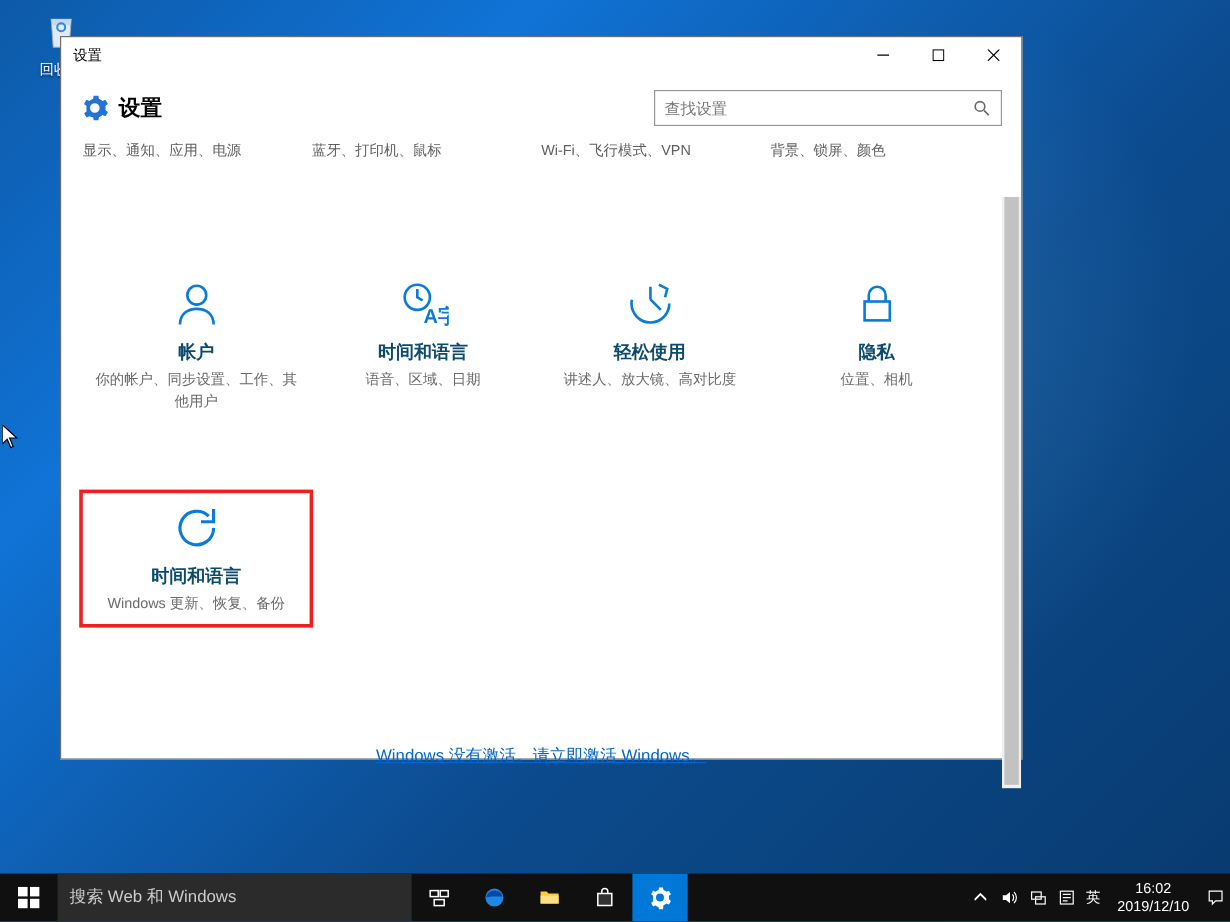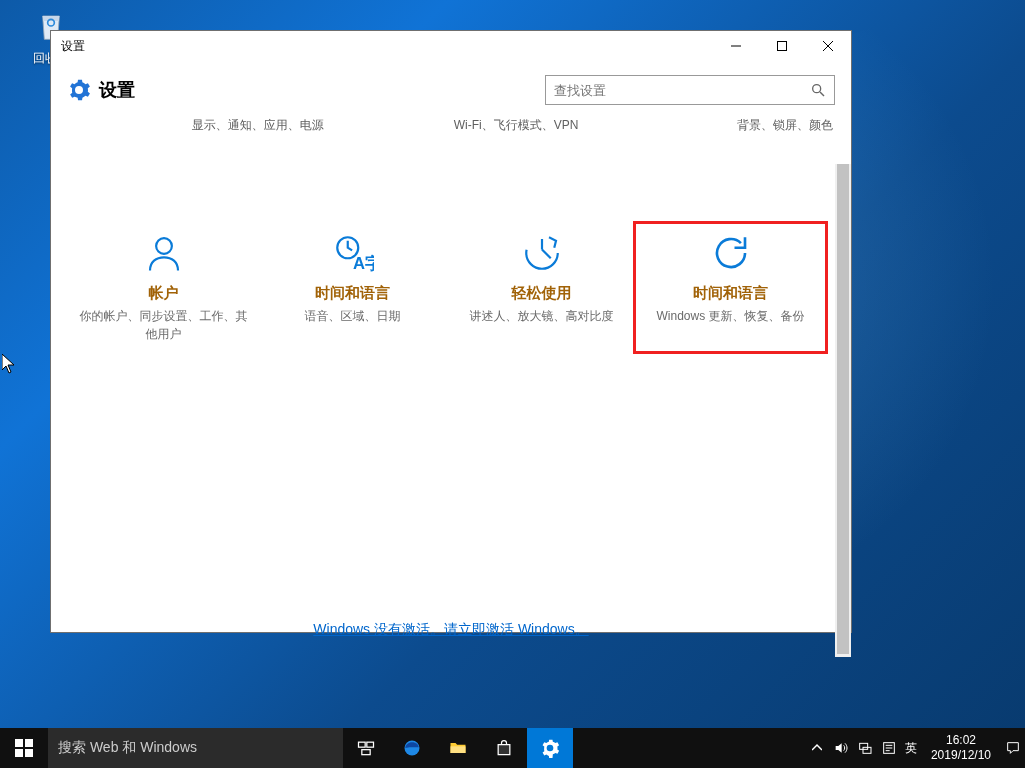--- a/index.html
+++ b/index.html
@@ -32,30 +32,30 @@
   .gear { width:24px; height:24px; color:#2274d6; }
   .htitle { font-size:18px; font-weight:600; color:#000; flex:1; }
   .search {
     width:290px; height:30px; border:1px solid #999; display:flex; align-items:center;
     padding:12px 8px; color:#666; font-size:13px;
   }
   .search input { border:0; outline:0; flex:1; font-size:13px; color:#000; background:transparent; }
   .search .sicon { width:16px; height:16px; color:#666; }
 
   .cat-row { display:flex; justify-content:space-between; padding:6px 18px 30px; font-size:12px; color:#606060; }
-  .cat-row span { flex:1; text-align:right; }
+  .cat-row span { flex:1; text-align:left; }
 
   .content { position:relative; padding:0 10px 0 10px; height:calc(100% - 30px - 78px); overflow:hidden; }
   .scrollbar { position:absolute; right:0; top:0; width:16px; height:100%; background:#f0f0f0; }
   .scroll-thumb { position:absolute; right:2px; top:0; width:12px; height:490px; background:#c2c2c2; }
 
   .grid { display:grid; grid-template-columns: repeat(4, 1fr); column-gap:0; row-gap:60px; padding:60px 16px 0 8px; }
   .tile { text-align:center; cursor:pointer; padding:8px 6px; }
   .tile .ico { width:42px; height:42px; margin:0 auto 10px; color:#0a7bd8; display:block; }
-  .tile .tt { font-size:15px; font-weight:600; color:#a16207; margin-bottom:4px; }
+  .tile .tt { font-size:15px; font-weight:600; color:#0c4a6e; margin-bottom:4px; }
   .tile .sub { font-size:12px; color:#6a6a6a; line-height:1.5; }
   .highlight { outline:3px solid #f02020; outline-offset:0; }
 
   .activate { position:absolute; left:0; right:0; bottom:18px; text-align:center; }
   .activate a { color:#0066cc; font-size:14px; text-decoration:underline; }
 
   
   .taskbar { position:absolute; left:0; right:0; bottom:0; height:40px; background:#101010; display:flex; align-items:center; color:#fff; }
   .start { width:48px; height:40px; display:flex; align-items:center; justify-content:center; }
   .searchbox {
@@ -115,20 +115,21 @@
         <input placeholder="查找设置" style="">
         <svg class="sicon" viewBox="0 0 24 24">
             <circle cx="10" cy="10" r="6" fill="none" stroke="currentColor" stroke-width="2"></circle>
             <path d="M15 15 L21 21" stroke="currentColor" stroke-width="2"></path>
           </svg>
       </div>
     </div>
 
     <div class="cat-row">
       <span>显示、通知、应用、电源</span>
+      <span>蓝牙、打印机、鼠标</span>
       <span>Wi-Fi、飞行模式、VPN</span>
       <span>背景、锁屏、颜色</span>
     </div>
 
     <div class="content">
       <div class="grid">
 
         <div class="tile">
           <svg class="ico" viewBox="0 0 48 48">
             <circle cx="24" cy="16" r="9" fill="none" stroke="currentColor" stroke-width="2.5"></circle>
@@ -151,20 +152,28 @@
         <div class="tile">
           <svg class="ico" viewBox="0 0 48 48">
             <circle cx="24" cy="24" r="18" fill="none" stroke="currentColor" stroke-width="2.5" stroke-dasharray="60 180"></circle>
             <path d="M24 8v12M24 20l10 10" fill="none" stroke="currentColor" stroke-width="2.5"></path>
             <path d="M32 6l8 4-2 8" fill="none" stroke="currentColor" stroke-width="2.5"></path>
           </svg>
           <div class="tt">轻松使用</div>
           <div class="sub">讲述人、放大镜、高对比度</div>
         </div>
 
+        <div class="tile">
+          <svg class="ico" viewBox="0 0 48 48">
+            <rect x="12" y="22" width="24" height="18" fill="none" stroke="currentColor" stroke-width="2.5"></rect>
+            <path d="M16 22v-6a8 8 0 0 1 16 0v6" fill="none" stroke="currentColor" stroke-width="2.5"></path>
+          </svg>
+          <div class="tt">隐私</div>
+          <div class="sub">位置、相机</div>
+        </div>
 
         <div class="tile highlight">
           <svg class="ico" viewBox="0 0 48 48">
             <path d="M40 24a16 16 0 1 1-4.7-11.3" fill="none" stroke="currentColor" stroke-width="3"></path>
             <path d="M40 6v12H28" fill="none" stroke="currentColor" stroke-width="3"></path>
           </svg>
           <div class="tt">时间和语言</div>
           <div class="sub">Windows 更新、恢复、备份</div>
         </div>
 

